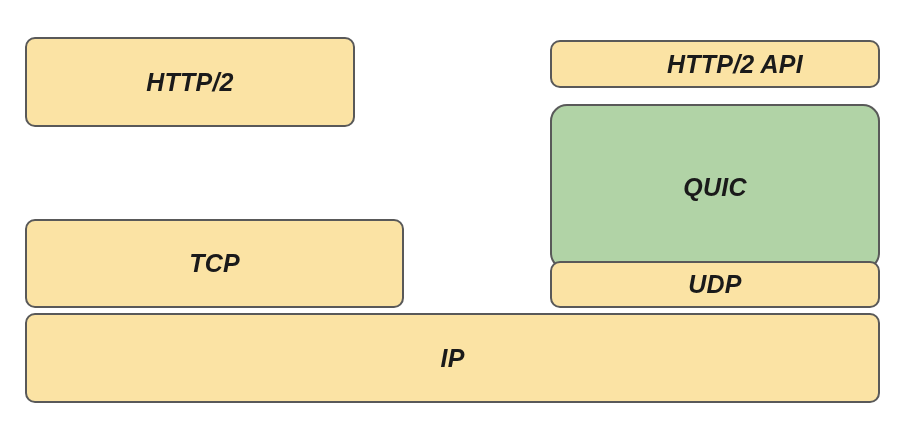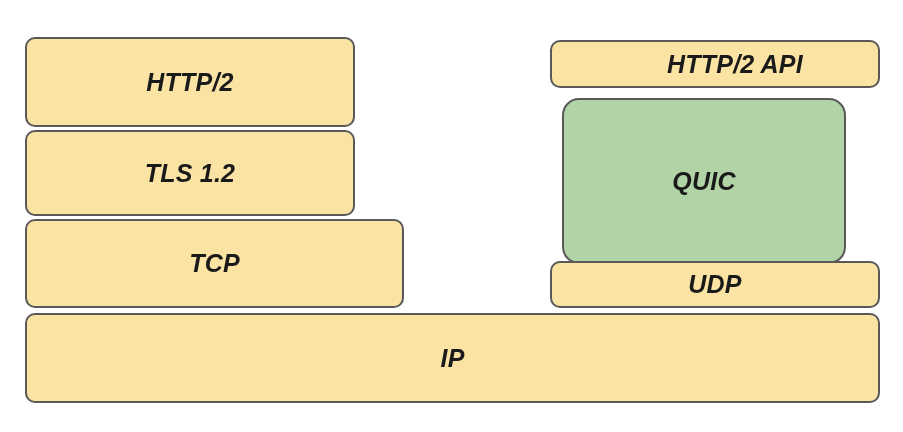--- a/index.html
+++ b/index.html
@@ -33,33 +33,32 @@
   .box.green {
     background: var(--color-green, #b1d3a6);
     border-radius: 17px;
   }
   
   .pos-http2   { left: 25px;  top: 37px;  width: 330px; height: 90px;  }
   .pos-tls     { left: 25px;  top: 130px; width: 330px; height: 86px;  }
   .pos-tcp     { left: 25px;  top: 219px; width: 379px; height: 89px;  }
   
   .pos-http2api{ left: 550px; top: 40px;  width: 330px; height: 48px; padding-left: 40px;  }
-  .pos-quic    { left: 550px; top: 98px;  width: 284px; height: 166px; margin-left: 12px; }
+  .pos-quic    { left: 550px; top: 104px;  width: 330px; height: 166px; }
   .pos-udp     { left: 550px; top: 261px; width: 330px; height: 47px;  }
   
   .pos-ip      { left: 25px;  top: 313px; width: 855px; height: 90px;  }
 </style>
 </head>
 <body>
 
 <div class="canvas">
 
   <div class="box pos-http2">HTTP/2</div>
 
-  <div class="box pos-tls">TLS 1.2</div>
 
   <div class="box pos-tcp">TCP</div>
 
   <div class="box pos-http2api">HTTP/2 API</div>
 
   <div class="box green pos-quic">QUIC</div>
 
   <div class="box pos-ip">IP</div>
 
   <div class="box pos-udp">UDP</div>

